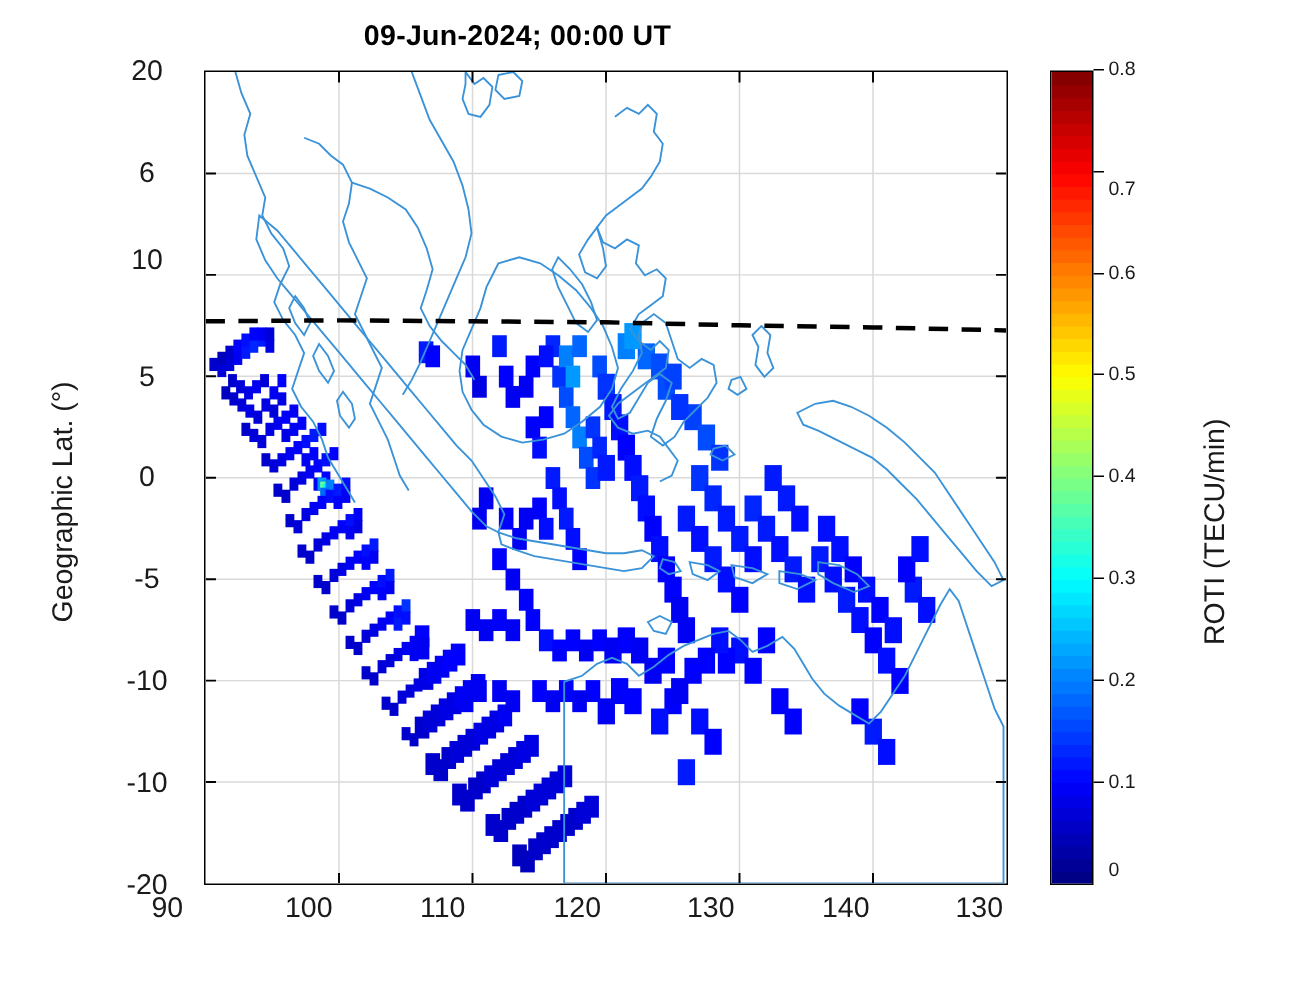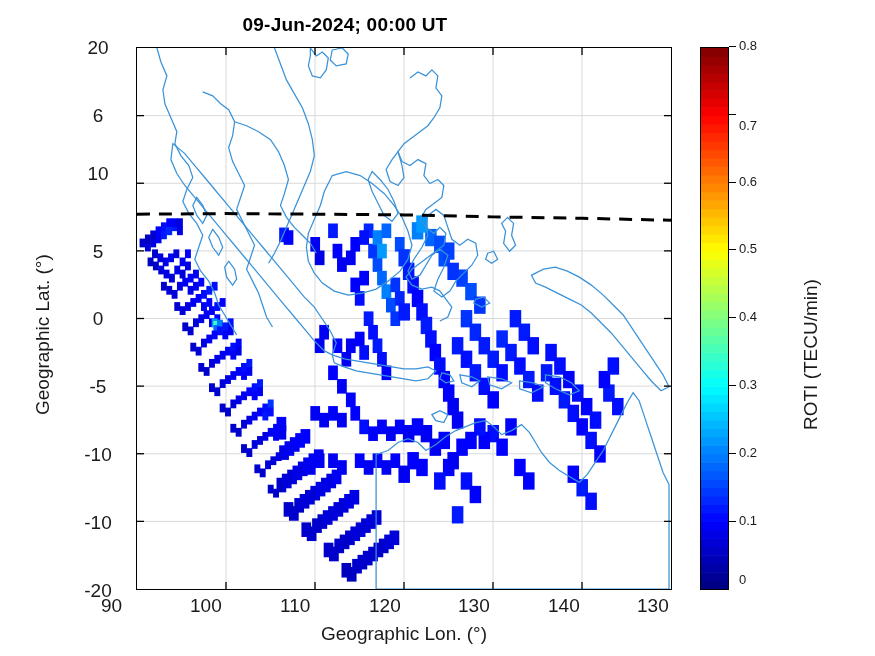--- a/index.html
+++ b/index.html
@@ -546,21 +546,20 @@
   <div class="ytick" style="left:68px;top:37px">20</div>
   <div class="ytick" style="left:68px;top:105px">6</div>
   <div class="ytick" style="left:68px;top:163px">10</div>
   <div class="ytick" style="left:68px;top:241px">5</div>
   <div class="ytick" style="left:68px;top:308px">0</div>
   <div class="ytick" style="left:68px;top:376px">-5</div>
   <div class="ytick" style="left:68px;top:444px">-10</div>
   <div class="ytick" style="left:68px;top:512px">-10</div>
   <div class="ytick" style="left:68px;top:580px">-20</div>
 
-  <div class="xlab">Geographic Lon. (°)</div>
   <div class="ylab">Geographic Lat. (°)</div>
 
   <div class="cbar">
     <svg class="cbar-svg" viewBox="0 0 29 543" preserveAspectRatio="none">
       <g id="cbbands">
           <rect x="0" y="534.52" width="29" height="9.08" fill="rgb(0,0,135)"></rect>
           <rect x="0" y="526.03" width="29" height="9.08" fill="rgb(0,0,151)"></rect>
           <rect x="0" y="517.55" width="29" height="9.08" fill="rgb(0,0,167)"></rect>
           <rect x="0" y="509.06" width="29" height="9.08" fill="rgb(0,0,183)"></rect>
           <rect x="0" y="500.58" width="29" height="9.08" fill="rgb(0,0,199)"></rect>

